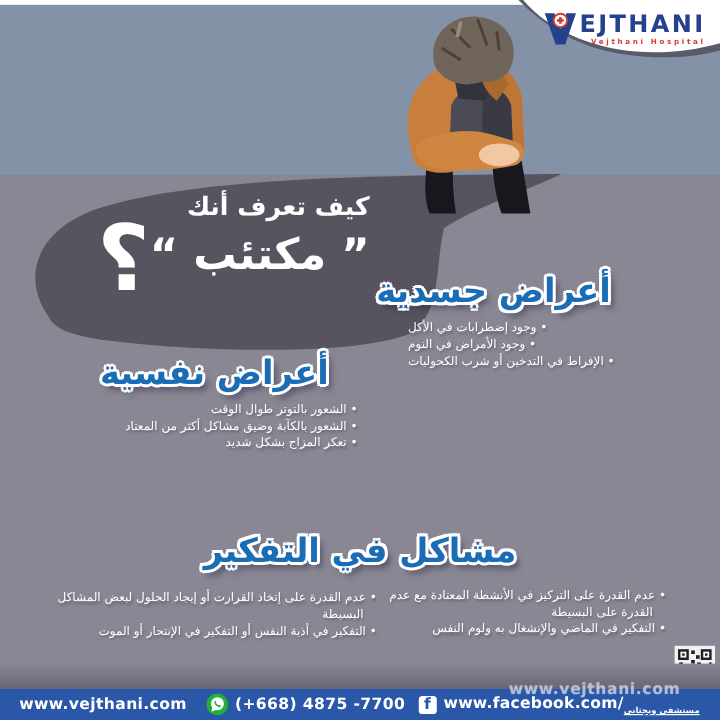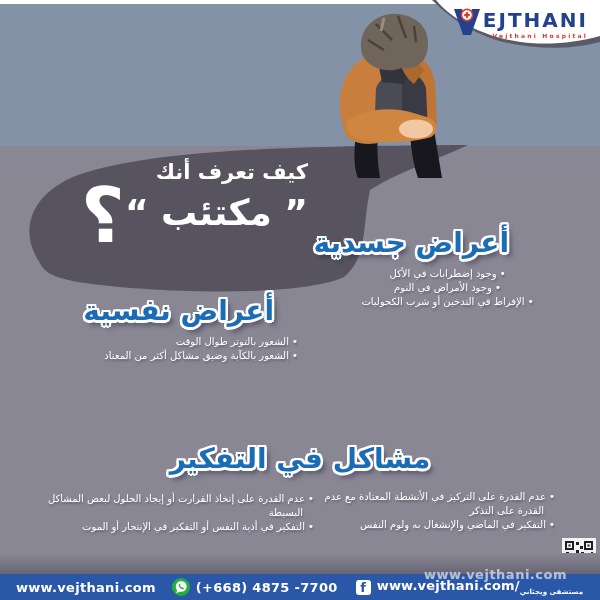--- a/index.html
+++ b/index.html
@@ -11,61 +11,61 @@
   html,body{margin:0;padding:0;}
   .canvas{
     position:relative;width:600px;height:600px;overflow:hidden;
     font-family:"DejaVu Sans","Liberation Sans",sans-serif;
     background:var(--bg_bottom);
   }
   .bg-top{position:absolute;left:0;top:0;width:600px;height:146px;background:var(--bg_top);}
   .bg-bottom{position:absolute;left:0;top:146px;width:600px;height:454px;background:var(--bg_bottom);}
   .top-strip{position:absolute;left:0;top:0;width:600px;height:4px;background:#ffffff;}
   .logo-blob{position:absolute;left:420px;top:0;}
-  .logo{position:absolute;right:12px;top:7px;display:flex;align-items:flex-start;gap:1px;}
+  .logo{position:absolute;right:12px;top:7px;display:flex;align-items:flex-end;gap:1px;}
   .logo-text-wrap{display:flex;flex-direction:column;align-items:flex-end;margin-top:3px;}
   .logo-text{color:var(--logo_blue);font-weight:bold;font-size:20px;letter-spacing:2px;line-height:1;}
   .logo-tag{color:var(--logo_red);font-weight:bold;font-size:6px;letter-spacing:2.2px;margin-top:2px;}
   .man{position:absolute;left:318px;top:4px;}
   .blob{position:absolute;left:0;top:135px;}
   .bubble-text{position:absolute;left:50px;top:160px;width:258px;color:#fff;font-weight:bold;}
   .bq-line1{font-size:21px;text-align:right;padding-left:8px;letter-spacing:0;}
   .bq-line2{display:flex;align-items:center;justify-content:flex-start;padding-left:14px;margin-top:-2px;}
   .bq-word{font-size:36px;line-height:1.2;}
   .big-q{font-size:76px;line-height:.8;margin-left:-4px;position:relative;top:4px;}
   .sec{position:absolute;color:#fff;}
   .sec-title{
     margin:0 0 8px 0;font-size:28px;line-height:1.1;font-weight:bold;color:var(--header_blue);
     text-shadow:-2px -2px 0 #fff,2px -2px 0 #fff,-2px 2px 0 #fff,2px 2px 0 #fff,
       -2.5px 0 0 #fff,2.5px 0 0 #fff,0 -2.5px 0 #fff,0 2.5px 0 #fff,
       4px 5px 5px rgba(30,30,55,.55);
   }
   .sec-list{margin:0;padding:0;list-style:none;font-size:10px;font-weight:normal;line-height:1.42;}
   .sec-item{padding-right:11px;text-indent:-11px;text-shadow:1px 2px 2px rgba(35,35,60,.35);}
   .sec-item::before{content:"• ";}
-  .sec-physical{right:45px;top:228px;width:215px;text-align:center;}
+  .sec-physical{right:45px;top:228px;width:215px;text-align:left;}
   .sec-physical .sec-title{margin-right:46px;white-space:nowrap;}
   .sec-psych{right:302px;top:296px;width:290px;text-align:right;}
   .sec-psych .sec-title{margin-right:24px;white-space:nowrap;}
   .thinking-title{position:absolute;left:150px;top:444px;width:300px;text-align:center;}
   .col-right{right:45px;top:490px;width:245px;text-align:right;}
   .col-left{left:24px;top:492px;width:290px;text-align:right;}
   .qr{position:absolute;left:562px;top:538px;}
   .pre-footer{position:absolute;left:0;top:553px;width:600px;height:21px;
     background:linear-gradient(var(--bg_bottom),var(--prefooter));}
   .footer{position:absolute;left:0;top:574px;width:600px;height:26px;background:var(--footer_blue);
     display:flex;align-items:center;padding:0 16px;box-sizing:border-box;color:#fff;
     font-weight:bold;font-size:13px;}
   .footer .website{margin-right:16px;letter-spacing:.3px;}
   .footer .wa-icon{margin-right:6px;display:flex;}
   .footer .phone{letter-spacing:.3px;}
   .fb-icon{margin-left:auto;width:15px;height:15px;background:#fff;border-radius:3px;color:var(--footer_blue);
     display:flex;align-items:center;justify-content:center;font-size:13px;font-weight:bold;margin-right:6px;}
   .fb-url{letter-spacing:.2px;}
-  .fb-ar{font-size:7px;vertical-align:-4px;margin-right:1px;}
+  .fb-ar{font-size:7px;vertical-align:-4px;margin-right:1px;text-decoration:underline;}
   .watermark{position:absolute;left:424px;top:567px;color:rgba(215,215,222,.62);font-size:13px;
     font-weight:bold;letter-spacing:.5px;text-shadow:0 0 1px rgba(255,255,255,.4);}
 </style>
 </head>
 <body>
 
 <div class="canvas">
 
   <div class="bg-top"></div>
   <div class="bg-bottom"></div>
@@ -127,28 +127,29 @@
         <li class="sec-item">الإفراط في التدخين أو شرب الكحوليات</li>
       </ul>
   </section>
 
   <section class="sec sec-psych" dir="rtl">
     <h2 class="sec-title">أعراض نفسية</h2>
     <ul class="sec-list">
 
     <li class="sec-item">الشعور بالتوتر طوال الوقت</li>
         <li class="sec-item">الشعور بالكآبة وضيق مشاكل أكثر من المعتاد</li>
+        <li class="sec-item">تعكر المزاج بشكل شديد</li>
       </ul>
   </section>
 
   <h2 class="sec-title thinking-title">مشاكل في التفكير</h2>
   <section class="sec col-right" dir="rtl">
     <ul class="sec-list">
 
-    <li class="sec-item">عدم القدرة على التركيز في الأنشطة المعتادة مع عدم القدرة على التذكر</li>
+    <li class="sec-item">عدم القدرة على التركيز في الأنشطة المعتادة مع عدم القدرة على البسيطة</li>
         <li class="sec-item">التفكير في الماضي والإنشغال به ولوم النفس</li>
       </ul>
   </section>
   <section class="sec col-left" dir="rtl">
     <ul class="sec-list">
 
     <li class="sec-item">عدم القدرة على إتخاذ القرارت أو إيجاد الحلول لبعض المشاكل البسيطة</li>
         <li class="sec-item">التفكير في أذية النفس أو التفكير في الإنتحار أو الموت</li>
       </ul>
   </section>
@@ -192,18 +193,18 @@
         <circle cx="9" cy="9" r="9" fill="var(--whatsapp_green)"></circle>
         <circle cx="9.2" cy="8.4" r="5.4" fill="#ffffff"></circle>
         <path d="M4.2 15.2 L5.2 11.2 L8.6 13.2 Z" fill="#ffffff"></path>
         <path d="M6.9 6.1 q-.7 3 2.3 4.7 q2 1.1 3-.3 l-1.5-1.3 q-.6.5-1.3.1 q-1.4-.8-1.6-2.3 l.9-.9 Z" fill="var(--whatsapp_green)"></path>
       </svg>
     </span>
     <span class="phone">(+668) 4875 -7700</span>
     <span class="fb-icon">
         <span>f</span>
       </span>
-    <span class="fb-url"><span>www.vejthani.com/</span><span class="fb-ar">مستشفى ويجثاني</span></span>
+    <span class="fb-url"><span>www.facebook.com/</span><span class="fb-ar">مستشفى ويجثاني</span></span>
   </footer>
 
   <div class="watermark">www.vejthani.com</div>
 
 </div>
 
 </body></html>

